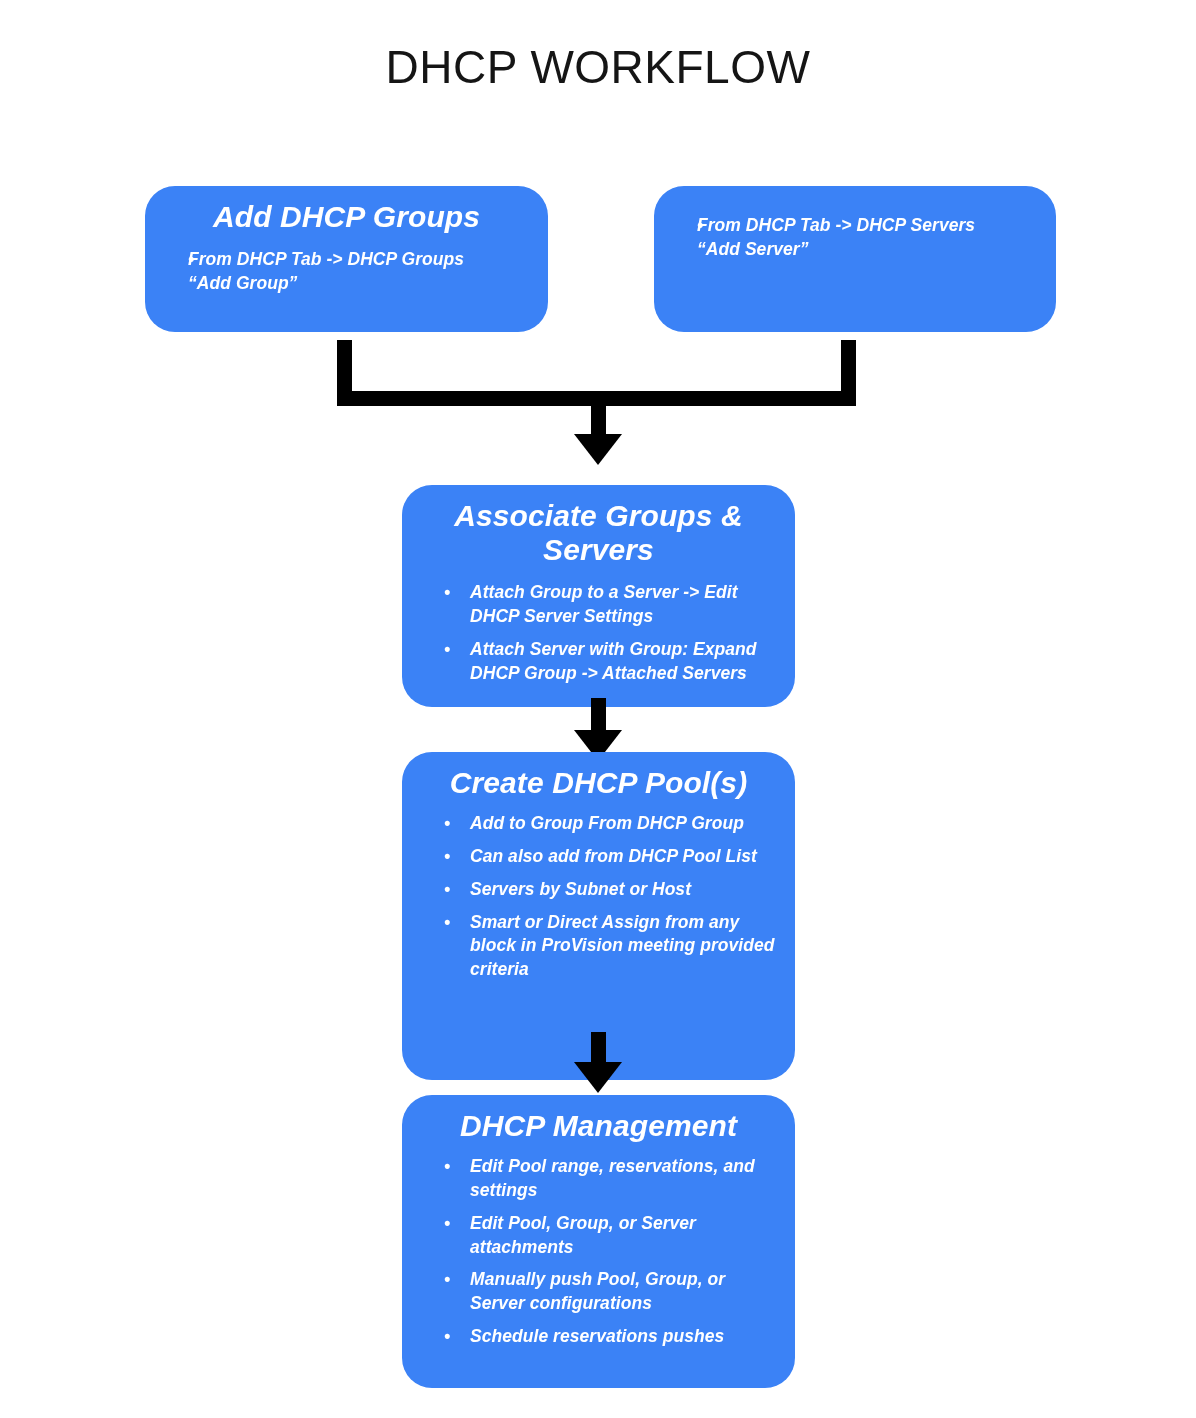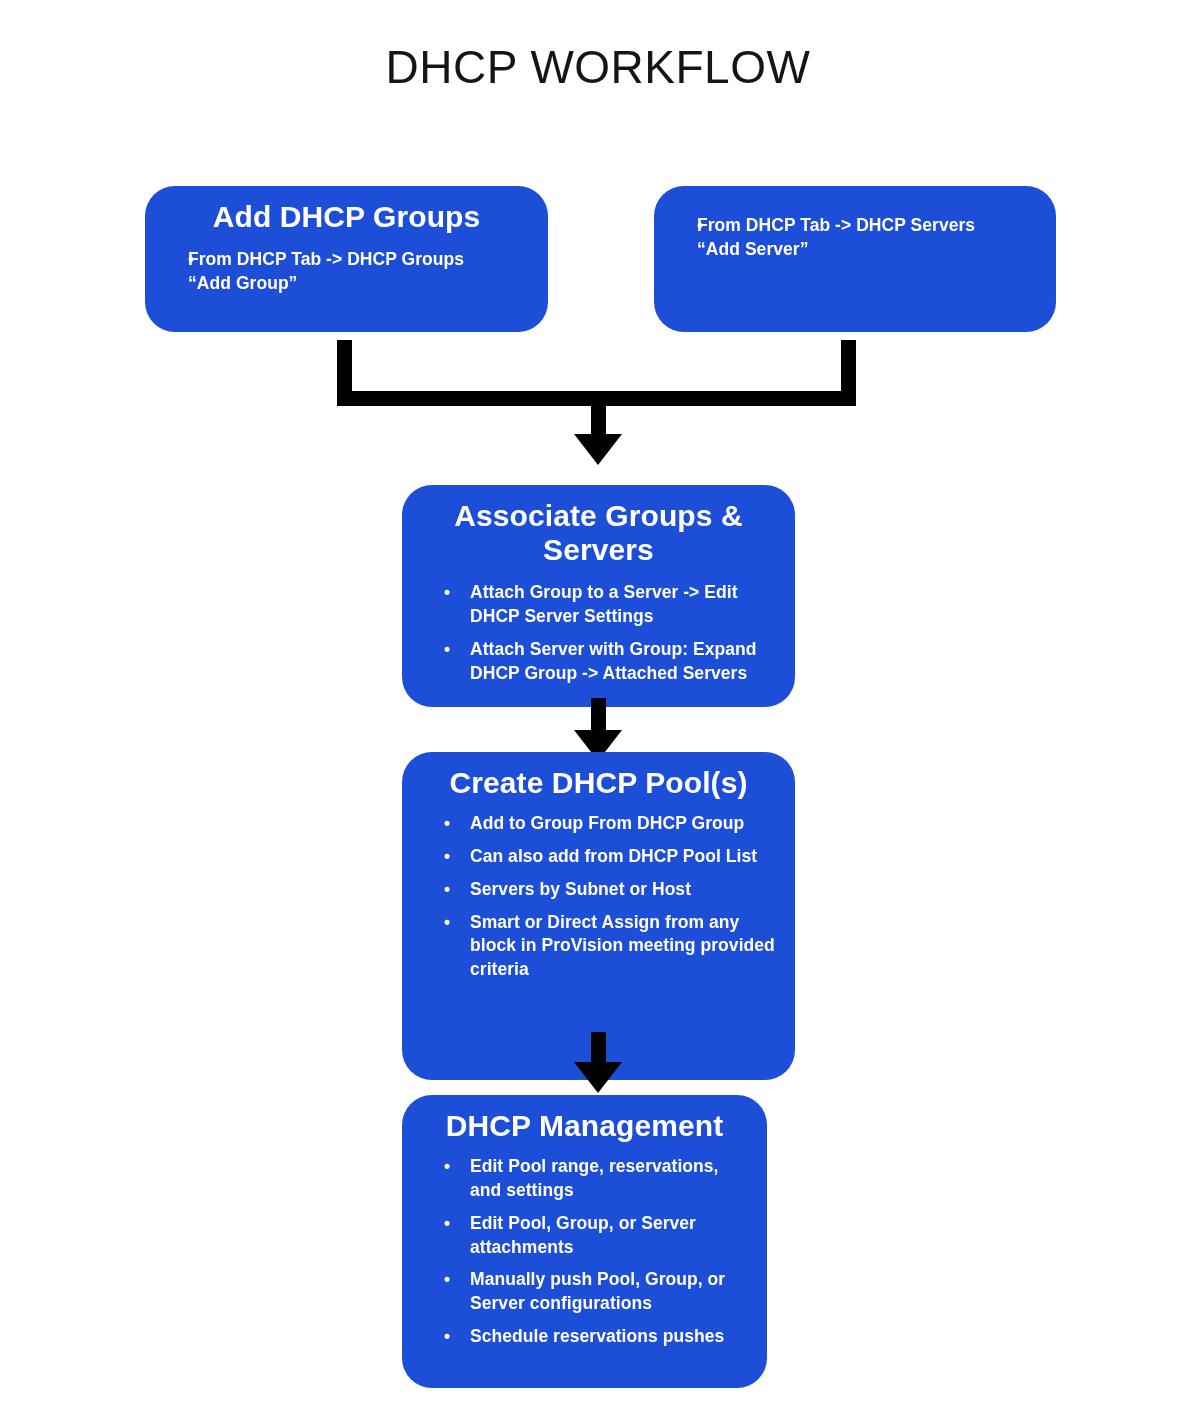--- a/index.html
+++ b/index.html
@@ -30,24 +30,25 @@
     font-size: 46px;
     font-weight: 500;
     letter-spacing: 0.5px;
     color: #151515;
     white-space: pre;
   }
 
   
   .flow-box {
     position: absolute;
-    background: #1d4ed8;
+    background: #3b82f6;
     border-radius: 30px;
     color: #ffffff;
     padding: 14px 20px 16px 20px;
+    font-style: italic;
   }
 
   .box-title {
     display: block;
     text-align: center;
     font-size: 30px;
     font-weight: bold;
     line-height: 1.14;
     color: #ffffff;
     letter-spacing: 0.1px;
@@ -89,21 +90,21 @@
 
   
   .outdent .bullet-item { padding-left: 26px; }
   .outdent .bullet-item .btext { margin-left: -26px; }
 
   
   #box-groups  { left: 145px; top: 186px;  width: 403px; height: 146px; }
   #box-servers { left: 654px; top: 186px;  width: 402px; height: 146px; }
   #box-assoc   { left: 402px; top: 470px;  width: 393px; height: 222px; margin-top: 15px; }
   #box-pools   { left: 402px; top: 752px;  width: 393px; height: 328px; }
-  #box-manage  { left: 402px; top: 1095px; width: 365px; height: 293px; }
+  #box-manage  { left: 402px; top: 1095px; width: 393px; height: 293px; }
 
   #box-groups  .bullet-list,
   #box-servers .bullet-list { margin-top: 14px; padding-left: 23px; }
 
   #box-assoc   .bullet-list { margin-top: 14px; padding-left: 22px; }
   #box-pools   .bullet-list { margin-top: 12px; padding-left: 22px; }
   #box-manage  .bullet-list { margin-top: 12px; padding-left: 22px; }
 
   #box-assoc  .bullet-item  { margin-bottom: 9px; }
   #box-pools  .bullet-item  { margin-bottom: 9px; }

